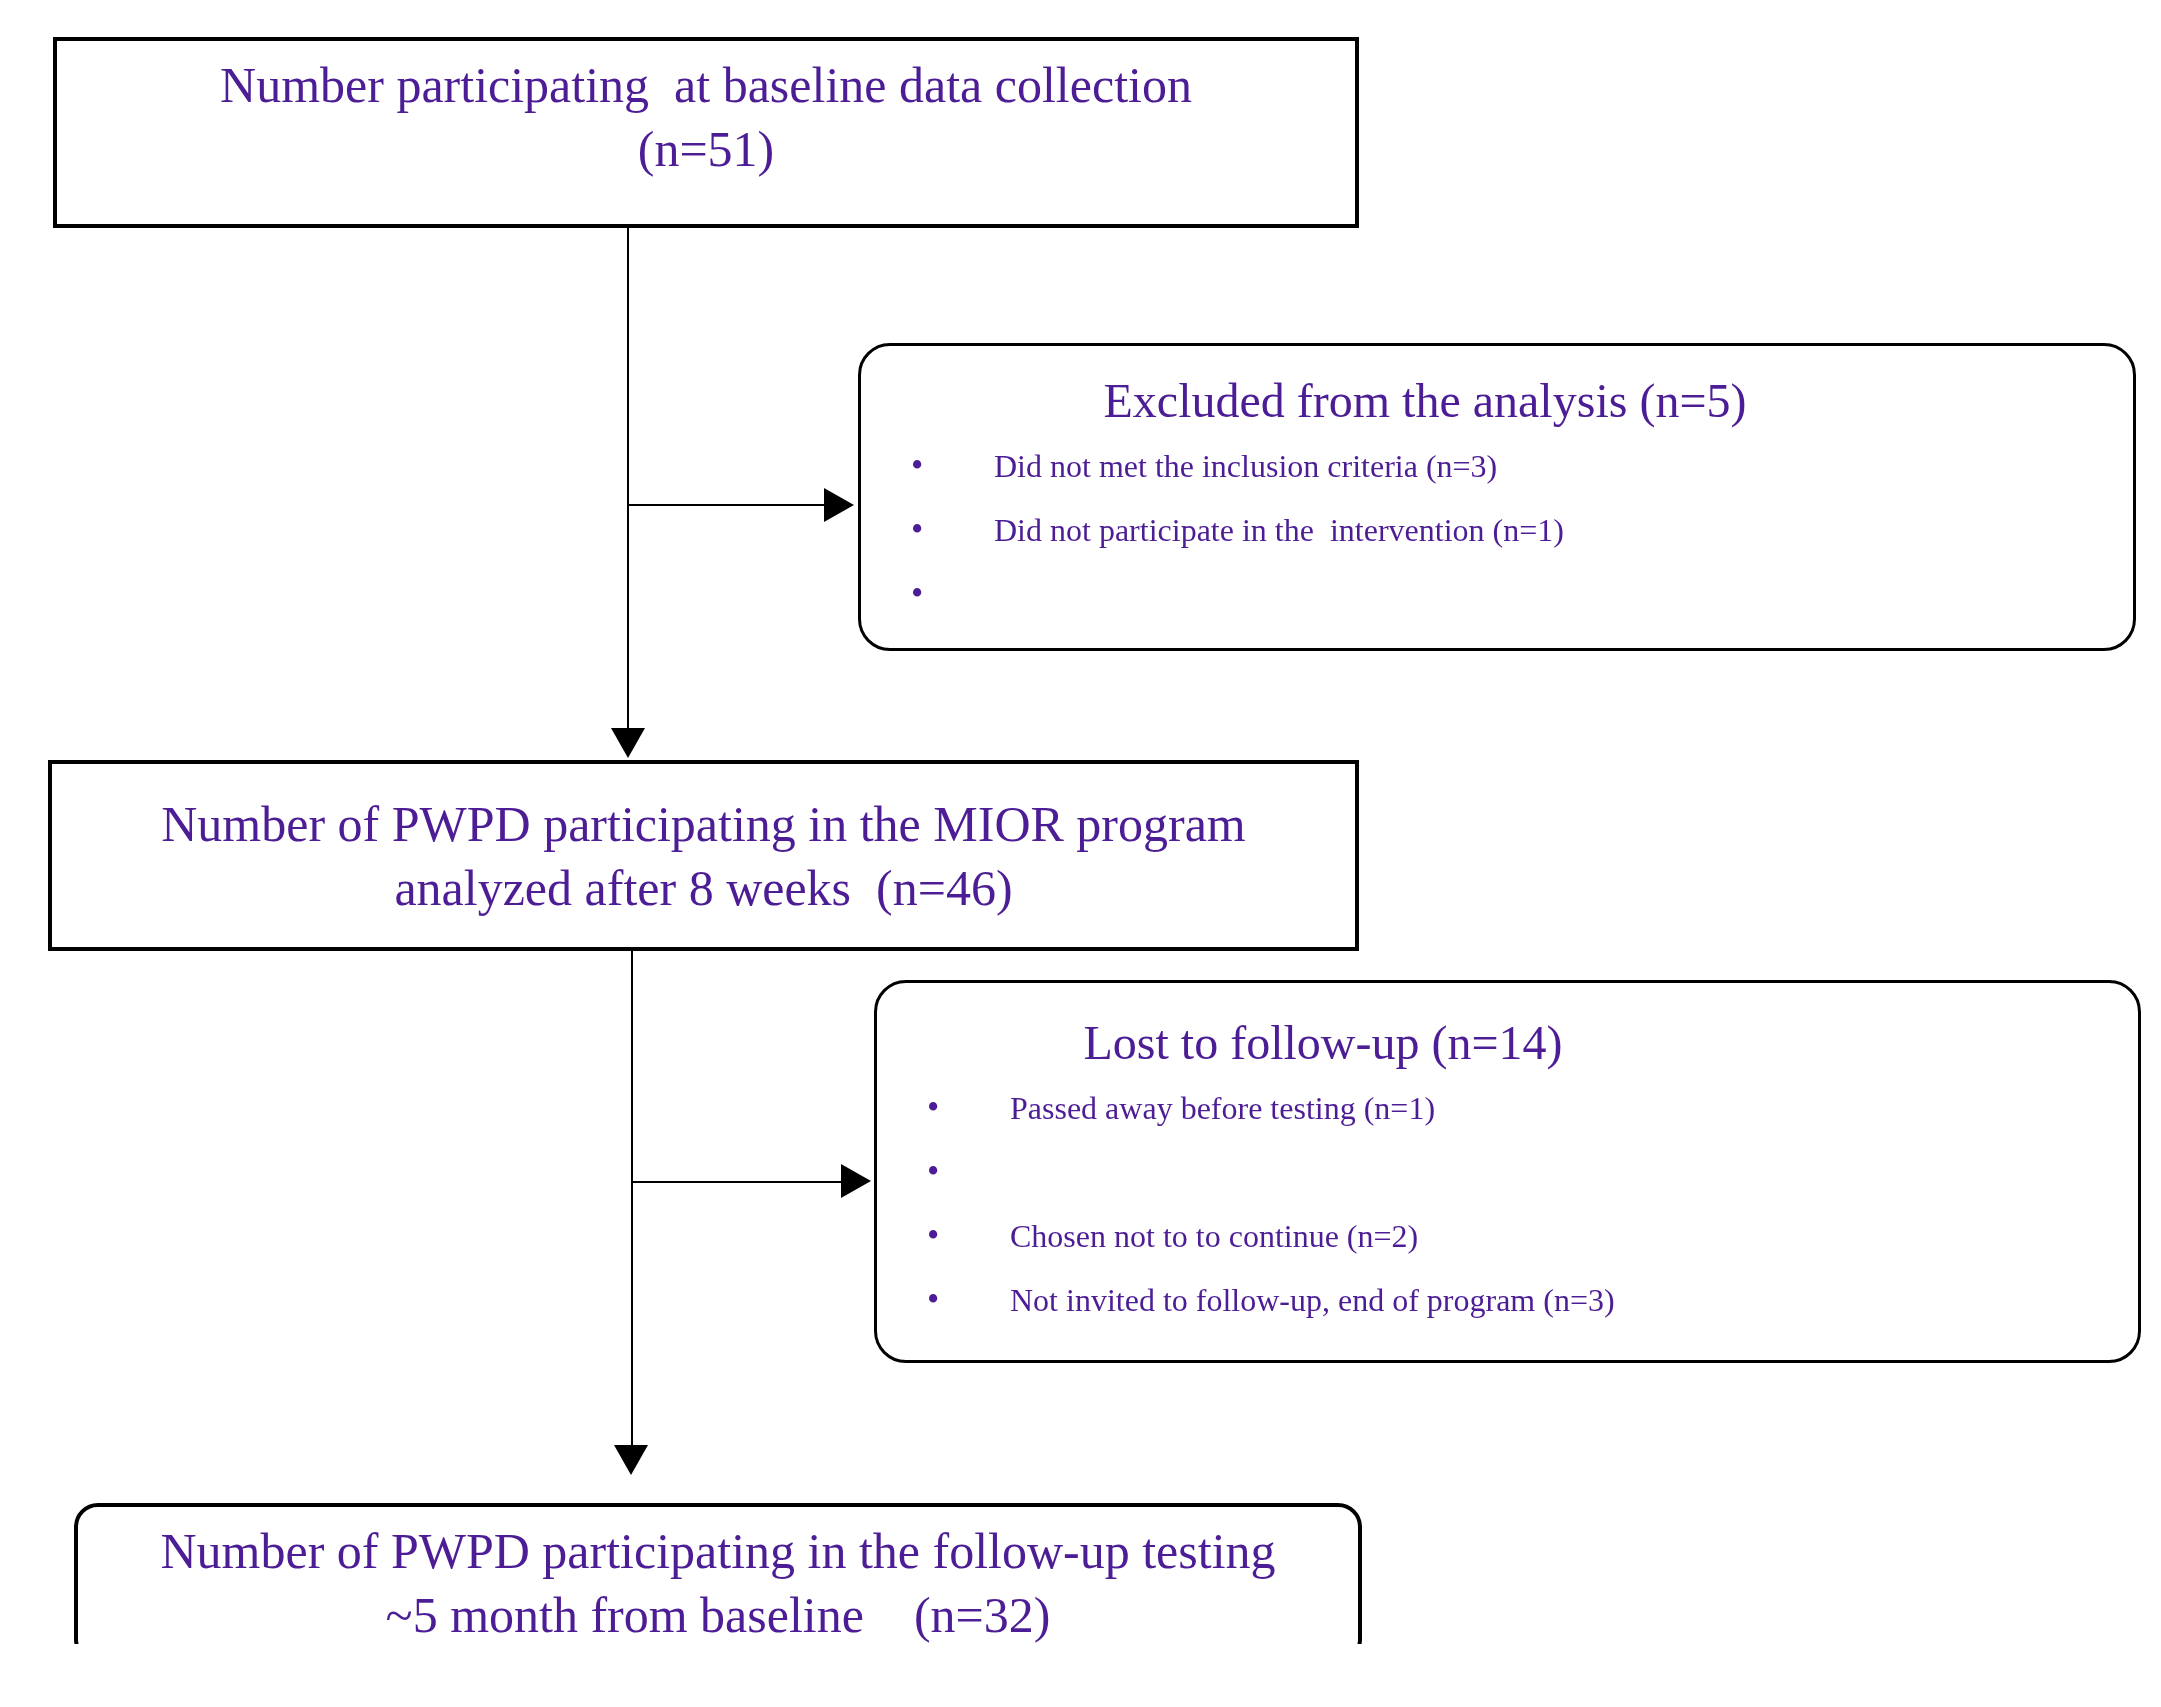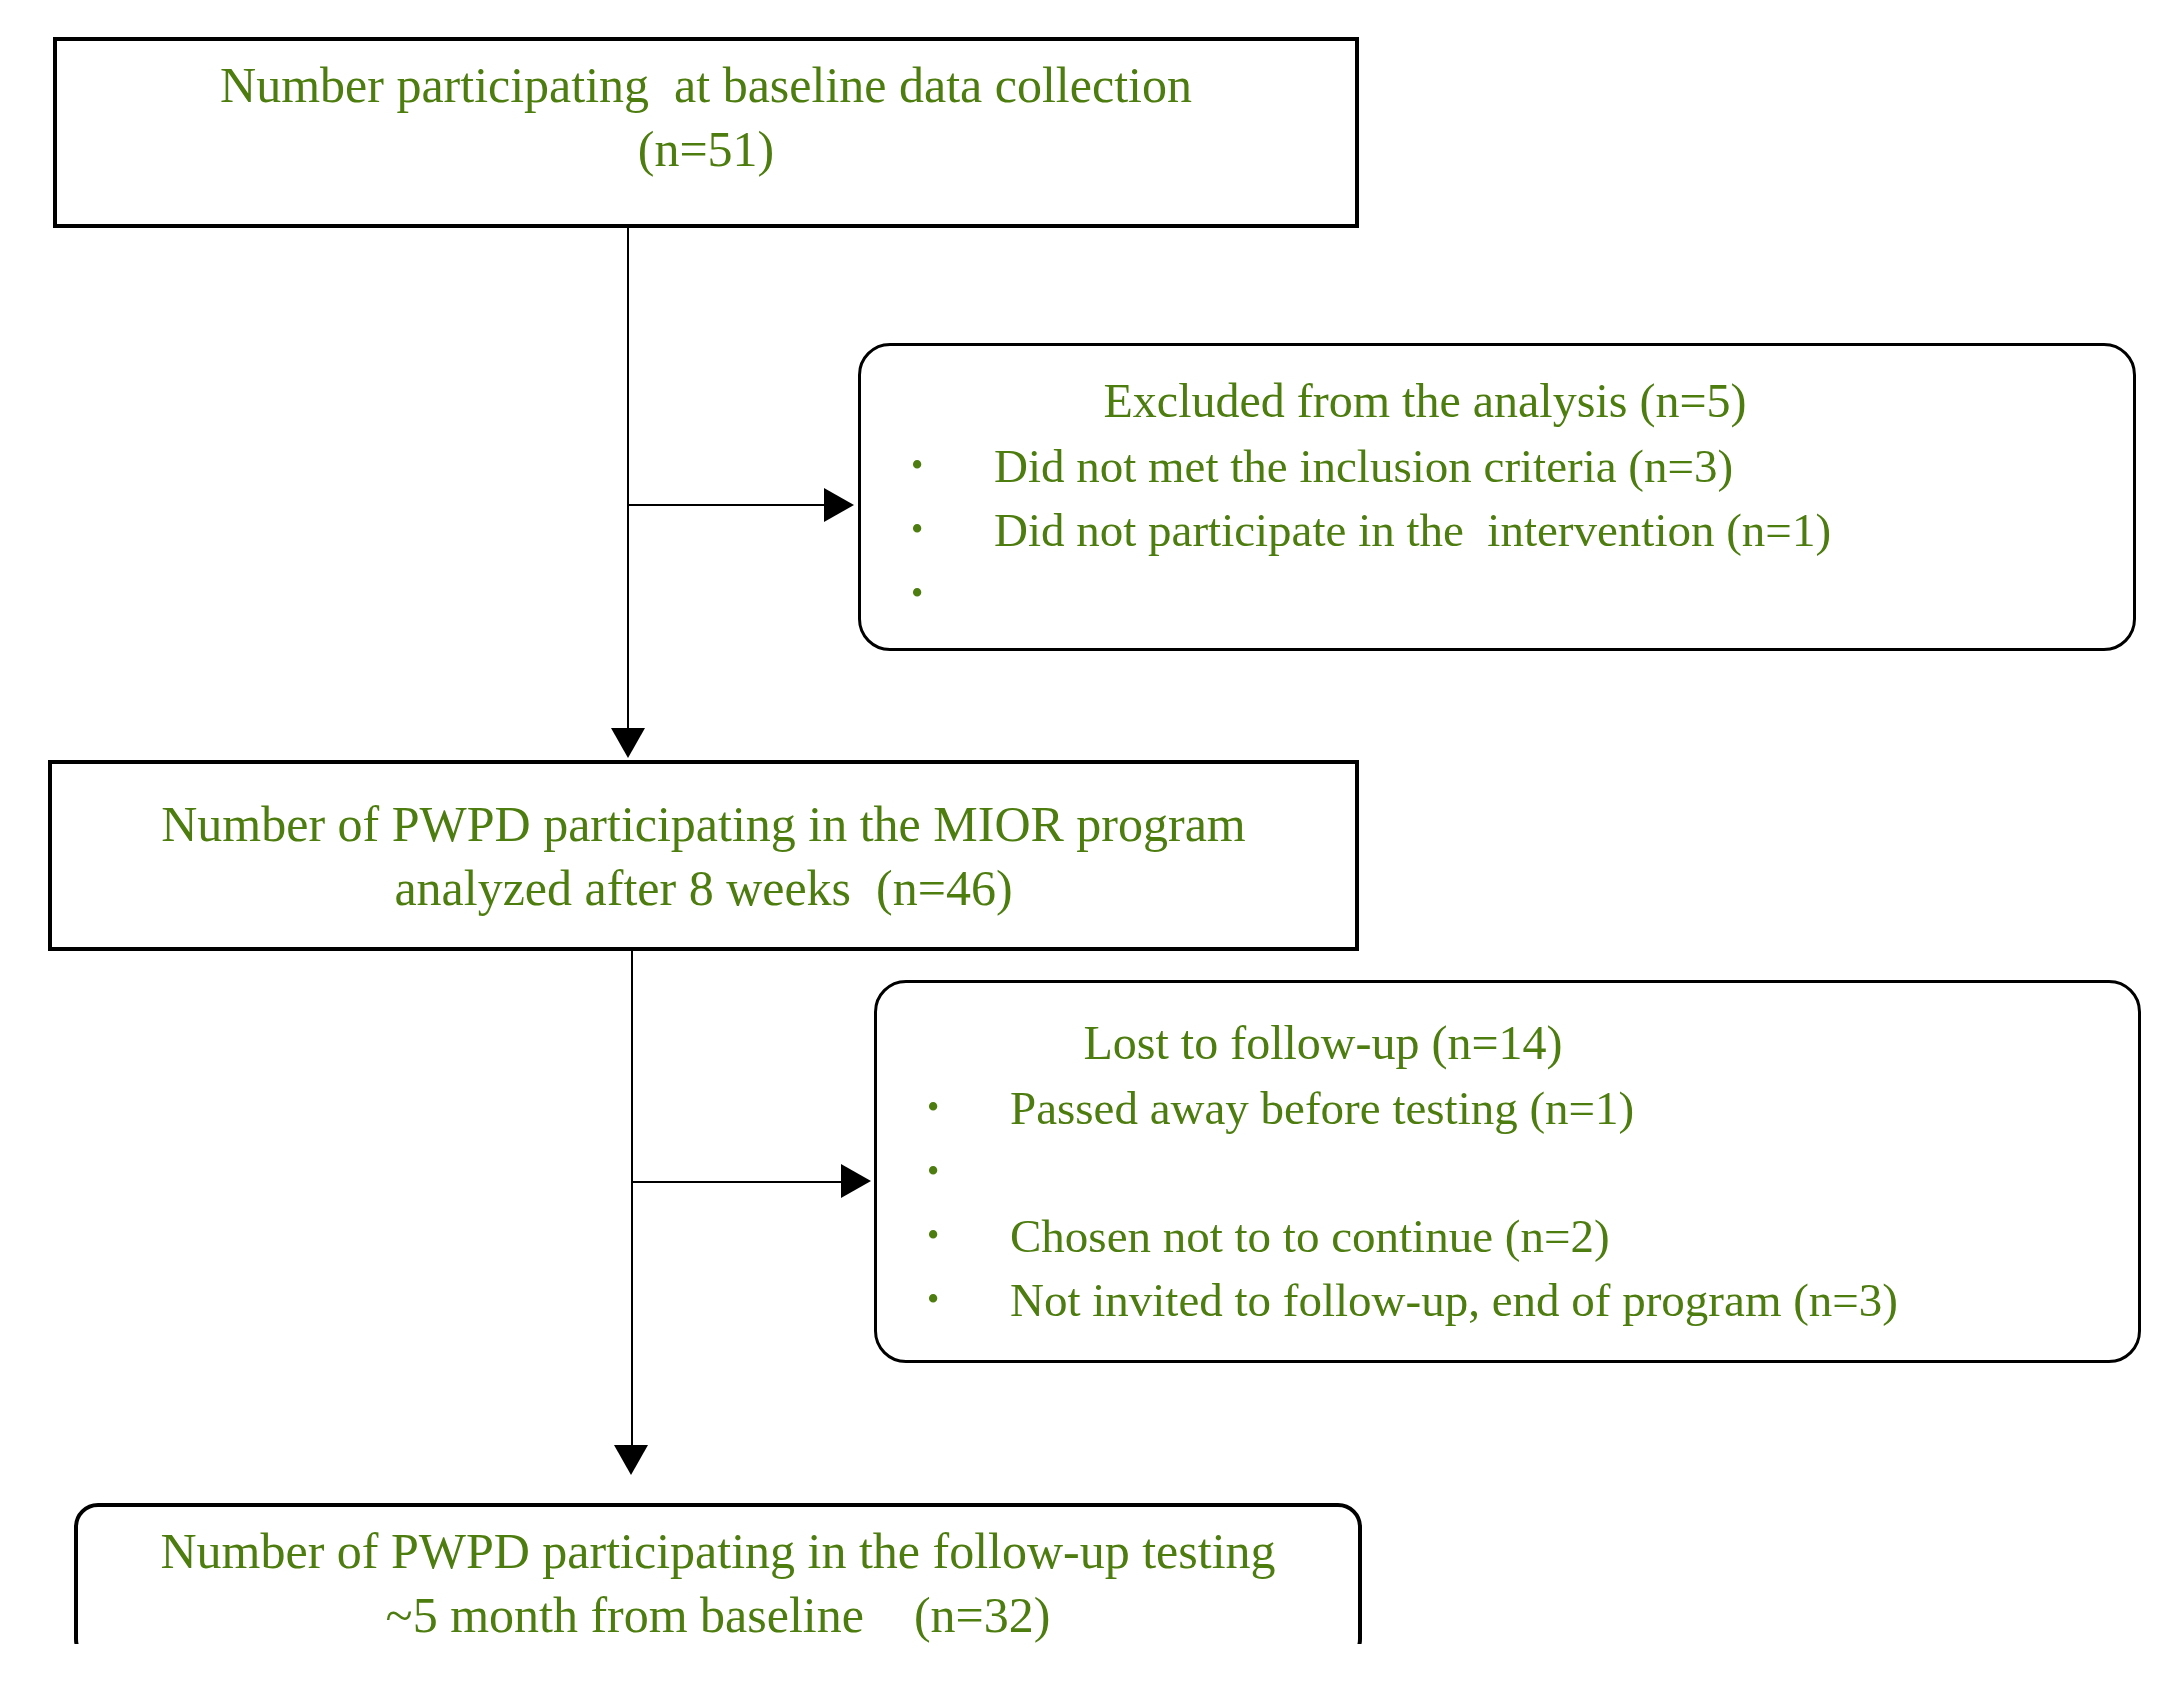--- a/index.html
+++ b/index.html
@@ -2,21 +2,21 @@
 <html style="font-size:13px"><head>
 <meta charset="utf-8">
 <style>
   html, body { margin: 0; padding: 0; background: #ffffff; }
   .canvas {
     position: relative;
     width: 2161px;
     height: 1644px;
     background: #ffffff;
     font-family: "Liberation Serif", serif;
-    color: #4d7c0f;
+    color: #4c1d95;
     overflow: hidden;
   }
   .box {
     position: absolute;
     box-sizing: border-box;
     background: #ffffff;
     border: 4px solid #000000;
   }
   .box.main {
     display: flex;
@@ -43,21 +43,21 @@
     padding-left: 50px;
   }
   .bullet-glyph {
     width: 83px;
     flex: 0 0 83px;
     font-size: 35px;
     line-height: 64px;
     text-align: left;
   }
   .btext {
-    font-size: 47px;
+    font-size: 32px;
     line-height: 64px;
     white-space: pre-wrap;
   }
   
   .box-baseline { left: 53px; top: 37px; width: 1306px; height: 191px; padding-bottom: 32px; }
   .box-excluded { left: 858px; top: 343px; width: 1278px; height: 308px; padding-top: 21px; }
   .box-excluded .heading { padding-right: 144px; }
   .box-program { left: 48px; top: 760px; width: 1311px; height: 191px; }
   .box-lost { left: 874px; top: 980px; width: 1267px; height: 383px; padding-top: 26px; }
   .box-lost .heading { padding-right: 369px; }

